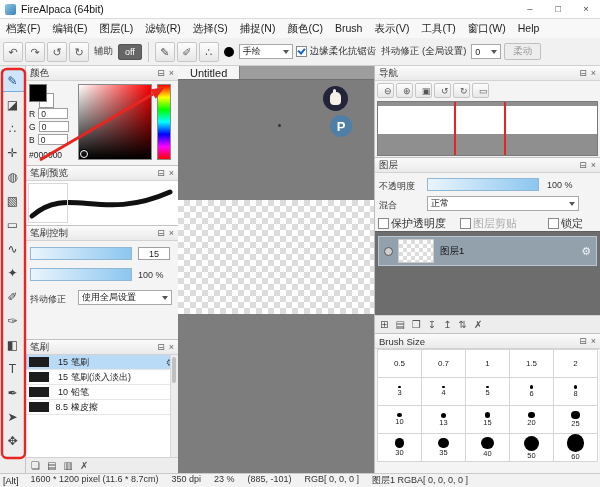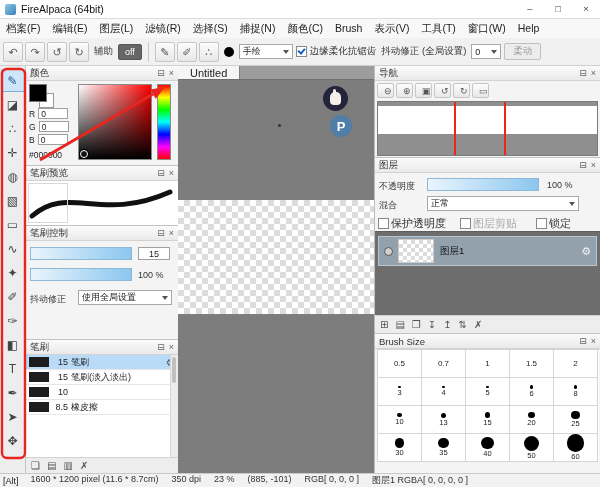--- a/index.html
+++ b/index.html
@@ -268,20 +268,21 @@
           <span class="bgear">⚙</span>
         </div>
         <div class="brow">
           <span class="bthumb"></span>
           <span class="bsize">15</span>
           <span class="bname">笔刷(淡入淡出)</span>
         </div>
         <div class="brow">
           <span class="bthumb"></span>
           <span class="bsize">10</span>
+          <span class="bname">铅笔</span>
         </div>
         <div class="brow">
           <span class="bthumb"></span>
           <span class="bsize">8.5</span>
           <span class="bname">橡皮擦</span>
         </div>
       </div>
     <div class="bscroll">
         <i></i>
       </div>
@@ -346,21 +347,21 @@
       </span>
       <div id="layer-checks" style="position:absolute;left:3px;top:43px;right:2px;height:11px">
           <span class="lcheck" style="left: 0px;">
             <i class="cb"></i>
             <span>保护透明度</span>
           </span>
           <span class="lcheck dis" style="left: 82px;">
             <i class="cb"></i>
             <span>图层剪贴</span>
           </span>
-          <span class="lcheck" style="left: 158px;">
+          <span class="lcheck" style="left: 170px;">
             <i class="cb"></i>
             <span>锁定</span>
           </span>
         </div>
       <div class="layer-list" id="layer-list" style="top:58px;height:83px">
           <div class="lrow">
             <span class="leye"></span>
             <span class="lthumb checker"></span>
             <span class="lname">图层1</span>
             <span class="lgear">⚙</span>

